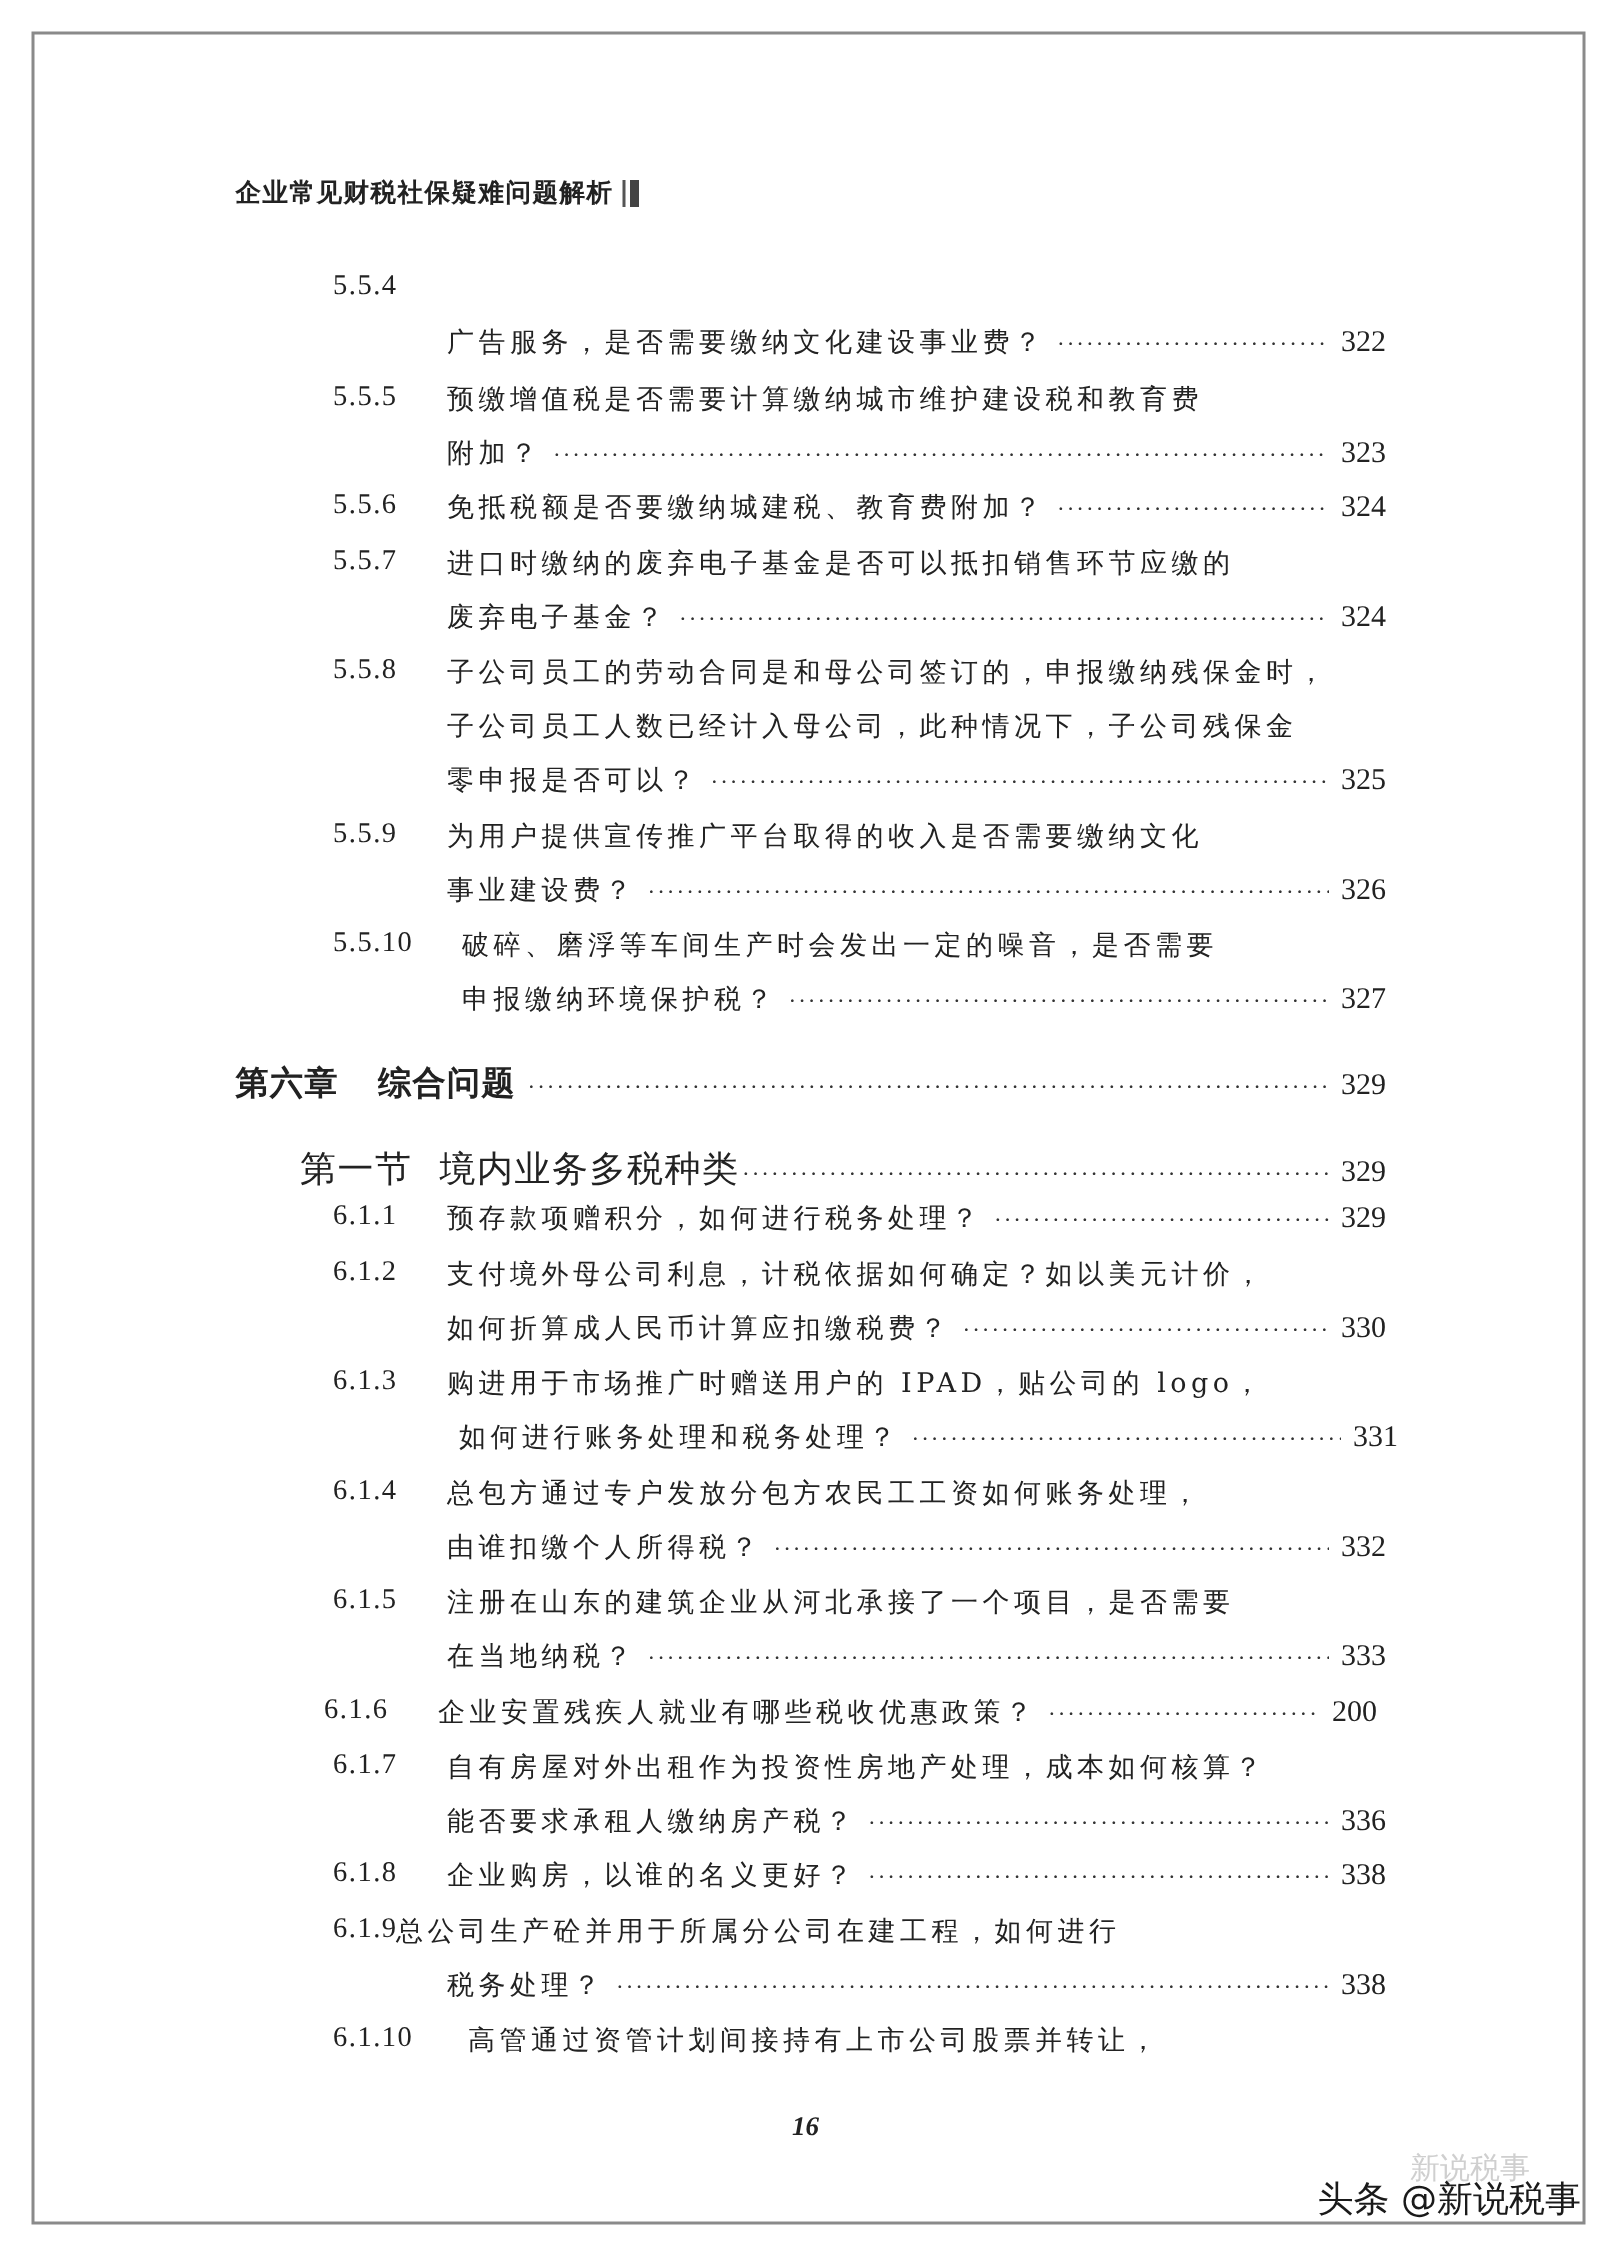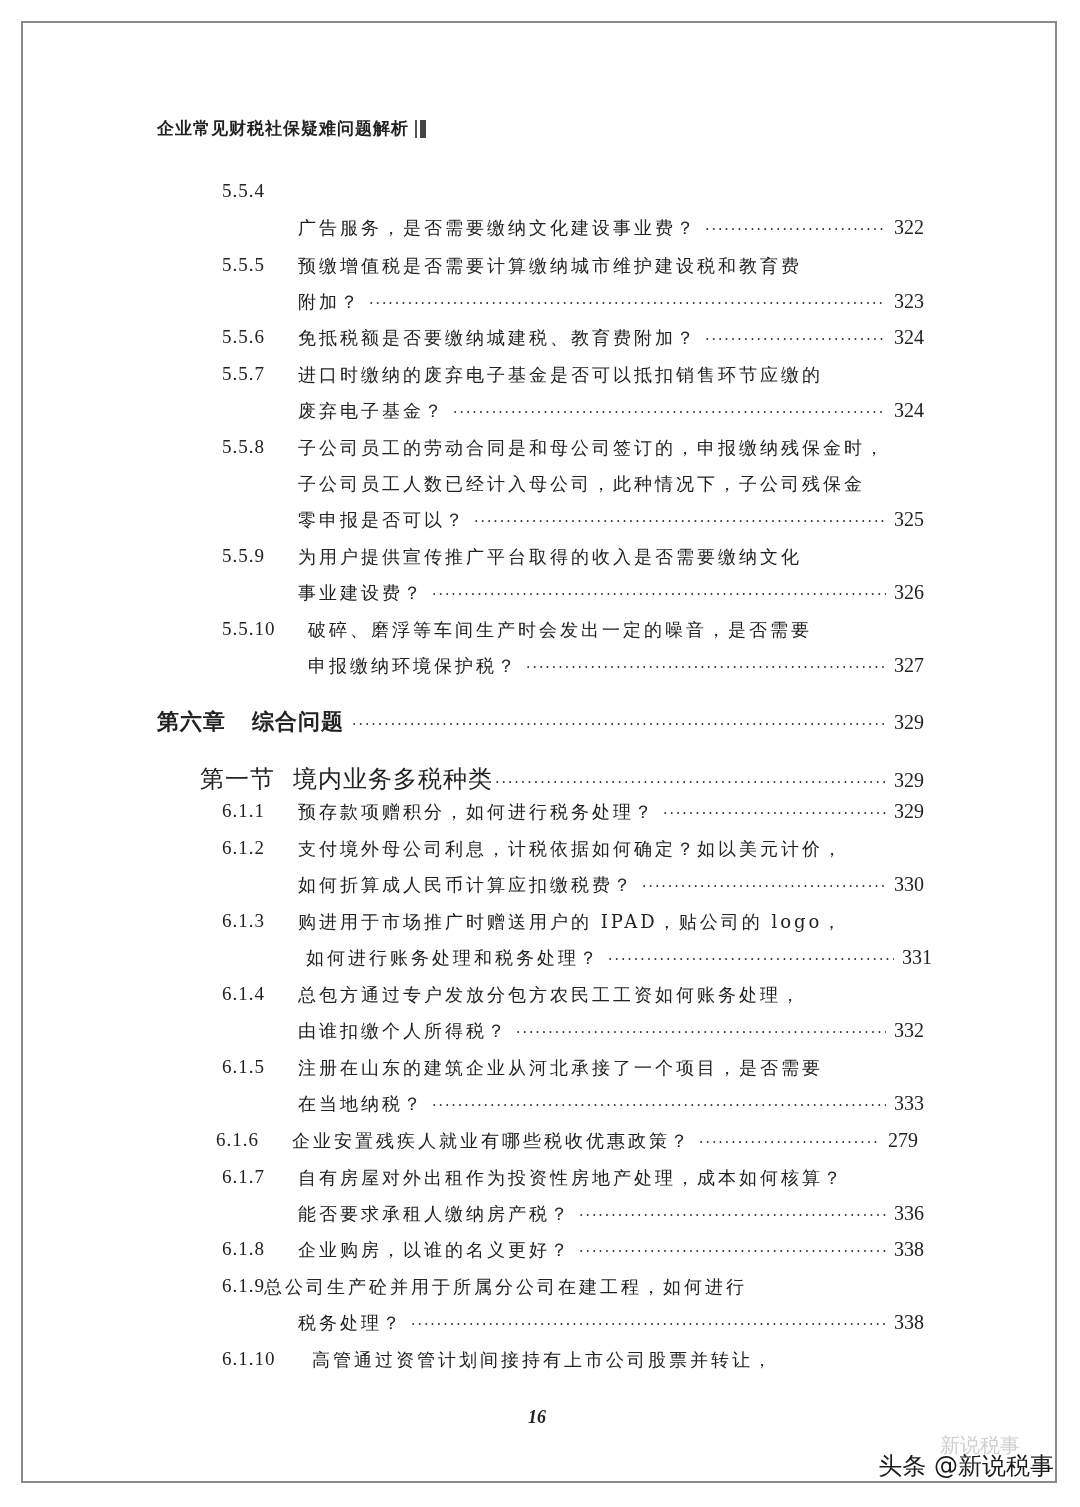--- a/index.html
+++ b/index.html
@@ -167,21 +167,21 @@
   <div class="line" style="left:298px;top:1092px;width:626px;">
     <span class="txt">在当地纳税？</span>
     <span class="leader"></span>
     <span class="pg">333</span>
   </div>
 
   <div class="line" style="left:216px;top:1129px;width:702px;">
     <span class="num" style="left:0">6.1.6</span>
     <span class="txt" style="margin-left:76px">企业安置残疾人就业有哪些税收优惠政策？</span>
     <span class="leader"></span>
-    <span class="pg">279</span>
+    <span class="pg">200</span>
   </div>
 
   <div class="line" style="left:222px;top:1166px;">
     <span class="num" style="left:0">6.1.7</span>
     <span class="txt" style="margin-left:76px">自有房屋对外出租作为投资性房地产处理，成本如何核算？</span>
   </div>
   <div class="line" style="left:298px;top:1202px;width:626px;">
     <span class="txt">能否要求承租人缴纳房产税？</span>
     <span class="leader"></span>
     <span class="pg">336</span>

